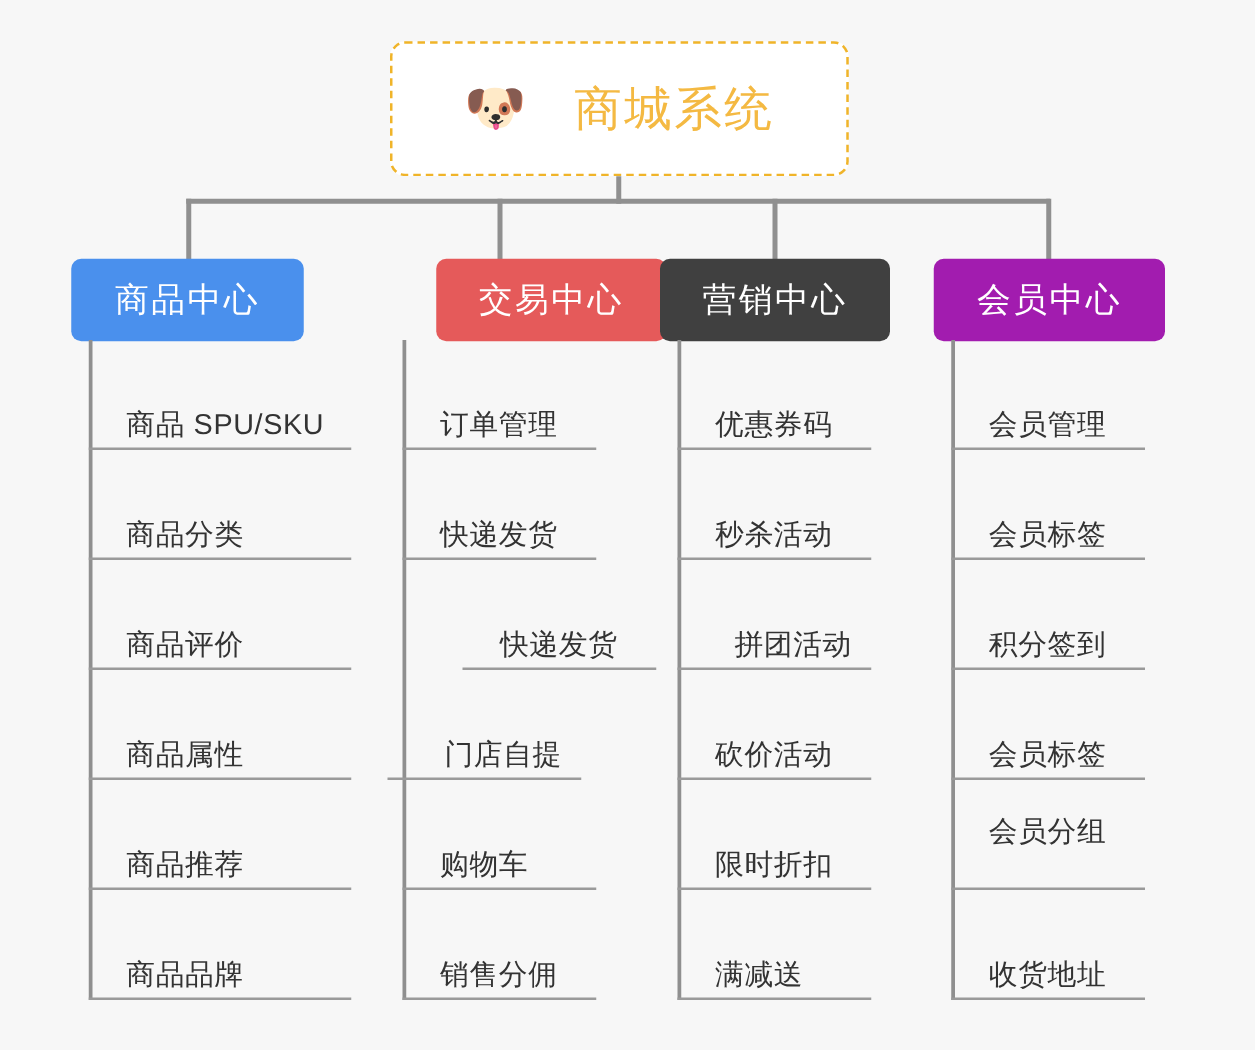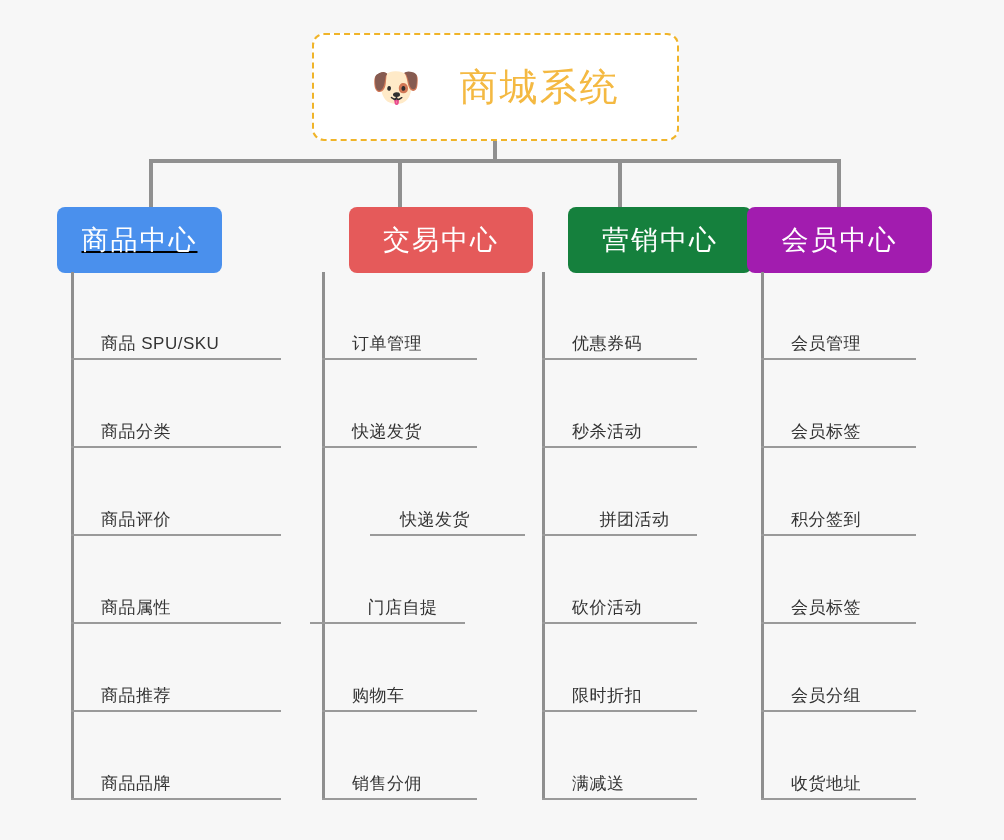--- a/index.html
+++ b/index.html
@@ -101,21 +101,21 @@
   .leaf {
     position: absolute;
     height: 88px;
     box-sizing: border-box;
     border-bottom: 2px solid #9a9a9a;
     display: flex;
     align-items: flex-end;
     padding-bottom: 3px;
   }
   .leaf-label {
-    font-size: 17px;
+    font-size: 23px;
     color: #333333;
     white-space: nowrap;
     letter-spacing: 0.5px;
     padding-left: 30px;
   }
 </style>
 </head>
 <body>
 
 <div id="mindmap">
@@ -123,21 +123,21 @@
   <div class="root-card">
     <span class="root-emoji">🐶</span>
     <span class="root-title">商城系统</span>
   </div>
 
   <div class="conn conn-v-root"></div>
   <div class="conn conn-h-bus"></div>
 
   <div id="columns-layer">
       <div class="conn conn-drop" style="left: 149px;"></div>
-      <div class="cat-card" style="left: 57px; width: 165px; background: rgb(74, 144, 237); text-decoration: underline;">
+      <div class="cat-card" style="left: 57px; width: 186px; background: rgb(74, 144, 237);">
         <span class="cat-label" style="color: rgb(255, 255, 255);">商品中心</span>
       </div>
       <div class="col-rail" style="left: 71px; height: 528px;"></div>
       <div class="leaf" style="left: 71px; width: 210px; top: 272px;">
         <span class="leaf-label">商品 SPU/SKU</span>
       </div>
       <div class="leaf" style="left: 71px; width: 210px; top: 360px;">
         <span class="leaf-label">商品分类</span>
       </div>
       <div class="leaf" style="left: 71px; width: 210px; top: 448px;">
@@ -169,21 +169,21 @@
       <div class="leaf" style="left: 310px; width: 155px; top: 536px; justify-content: center;">
         <span class="leaf-label">门店自提</span>
       </div>
       <div class="leaf" style="left: 322px; width: 155px; top: 624px;">
         <span class="leaf-label">购物车</span>
       </div>
       <div class="leaf" style="left: 322px; width: 155px; top: 712px;">
         <span class="leaf-label">销售分佣</span>
       </div>
       <div class="conn conn-drop" style="left: 618px;"></div>
-      <div class="cat-card" style="left: 528px; width: 184px; background: #15803d; margin-left: 40px;">
+      <div class="cat-card" style="left: 528px; width: 184px; background: #404040;">
         <span class="cat-label" style="color: rgb(255, 255, 255);">营销中心</span>
       </div>
       <div class="col-rail" style="left: 542px; height: 528px;"></div>
       <div class="leaf" style="left: 542px; width: 155px; top: 272px;">
         <span class="leaf-label">优惠券码</span>
       </div>
       <div class="leaf" style="left: 542px; width: 155px; top: 360px;">
         <span class="leaf-label">秒杀活动</span>
       </div>
       <div class="leaf" style="left: 542px; width: 155px; top: 448px; justify-content: center;">
@@ -208,21 +208,21 @@
       </div>
       <div class="leaf" style="left: 761px; width: 155px; top: 360px;">
         <span class="leaf-label">会员标签</span>
       </div>
       <div class="leaf" style="left: 761px; width: 155px; top: 448px;">
         <span class="leaf-label">积分签到</span>
       </div>
       <div class="leaf" style="left: 761px; width: 155px; top: 536px;">
         <span class="leaf-label">会员标签</span>
       </div>
-      <div class="leaf" style="left: 761px; width: 155px; top: 624px;">
+      <div class="leaf" style="left: 761px; width: 155px; top: 624px; align-items: center;">
         <span class="leaf-label">会员分组</span>
       </div>
       <div class="leaf" style="left: 761px; width: 155px; top: 712px;">
         <span class="leaf-label">收货地址</span>
       </div>
     </div>
 
 </div>
 
 </body></html>

